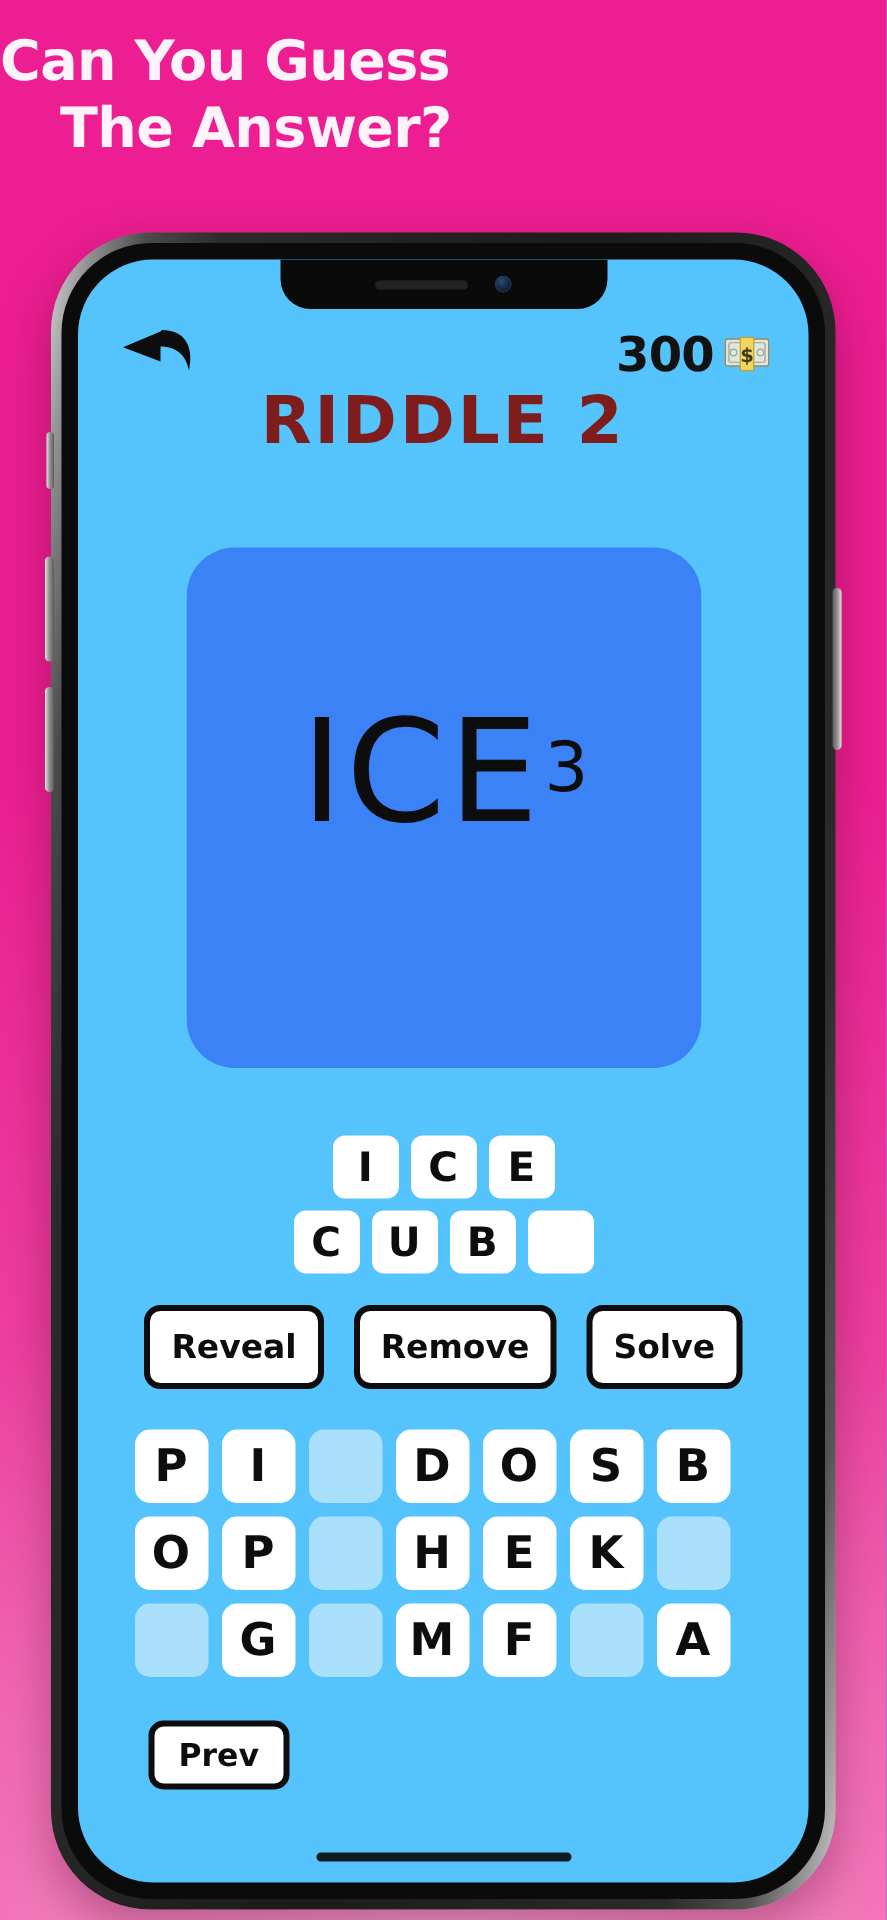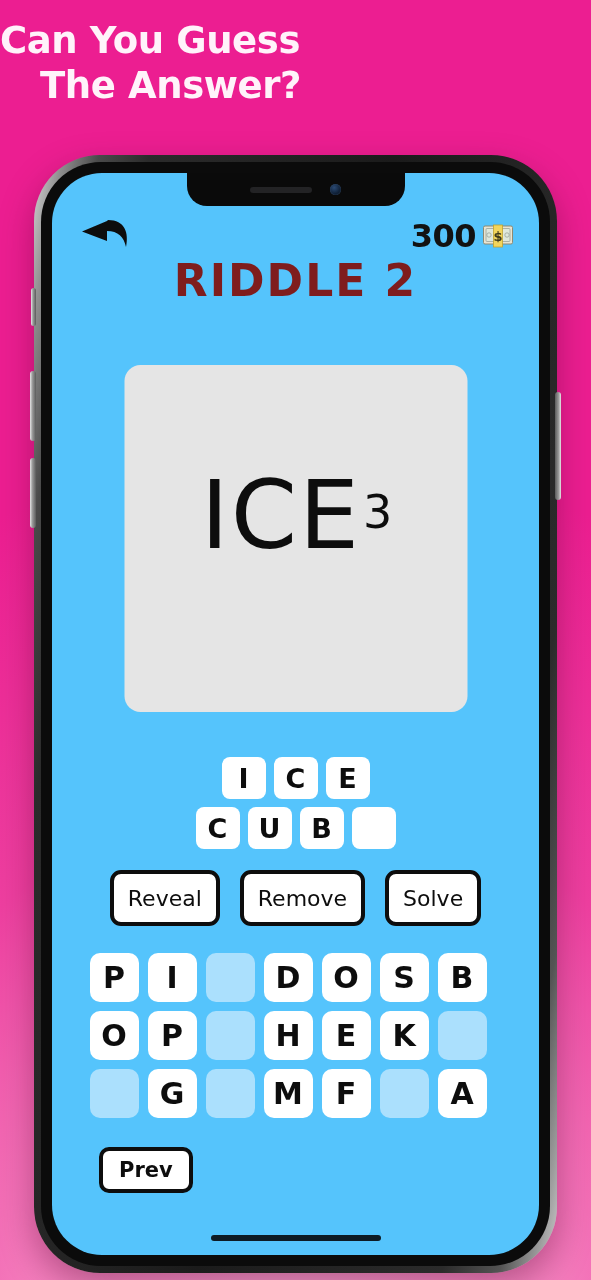--- a/index.html
+++ b/index.html
@@ -127,22 +127,22 @@
     color: #7f1d1d;
     z-index: 4;
   }
 
   
   #card {
     position: absolute;
     top: 192px; left: 50%;
     transform: translateX(-50%);
     width: 343px; height: 347px;
-    background: #e5e5e5;
-    border-radius: 16px;
+    background: #3b82f6;
+    border-radius: 32px;
     z-index: 4;
   }
   #card-art {
     position: absolute;
     left: 0; right: 0;
     top: 95px;
     text-align: center;
     color: #0d0d0d;
     font-family: "DejaVu Sans", sans-serif;
   }
@@ -197,21 +197,21 @@
   .act-btn {
     background: #FFFFFF;
     border: 4px solid #0d0d0d;
     border-radius: 11px;
     height: 56px;
     padding: 0 14px;
     display: flex;
     align-items: center;
     justify-content: center;
     font-family: "DejaVu Sans", sans-serif;
-    font-weight: normal;
+    font-weight: bold;
     font-size: 22px;
     color: #0d0d0d;
     cursor: pointer;
   }
 
   
   #keyboard {
     position: absolute;
     top: 780px; left: 50%;
     transform: translateX(-50%);

